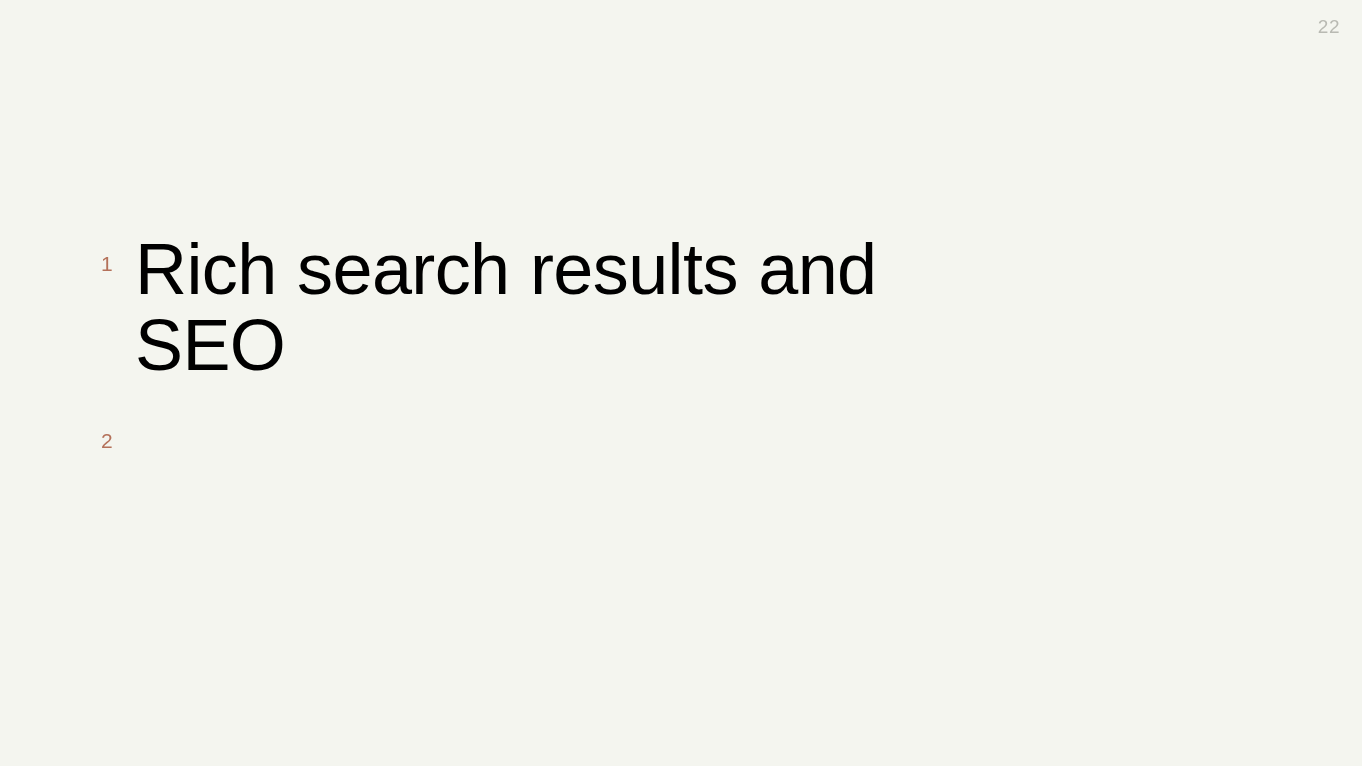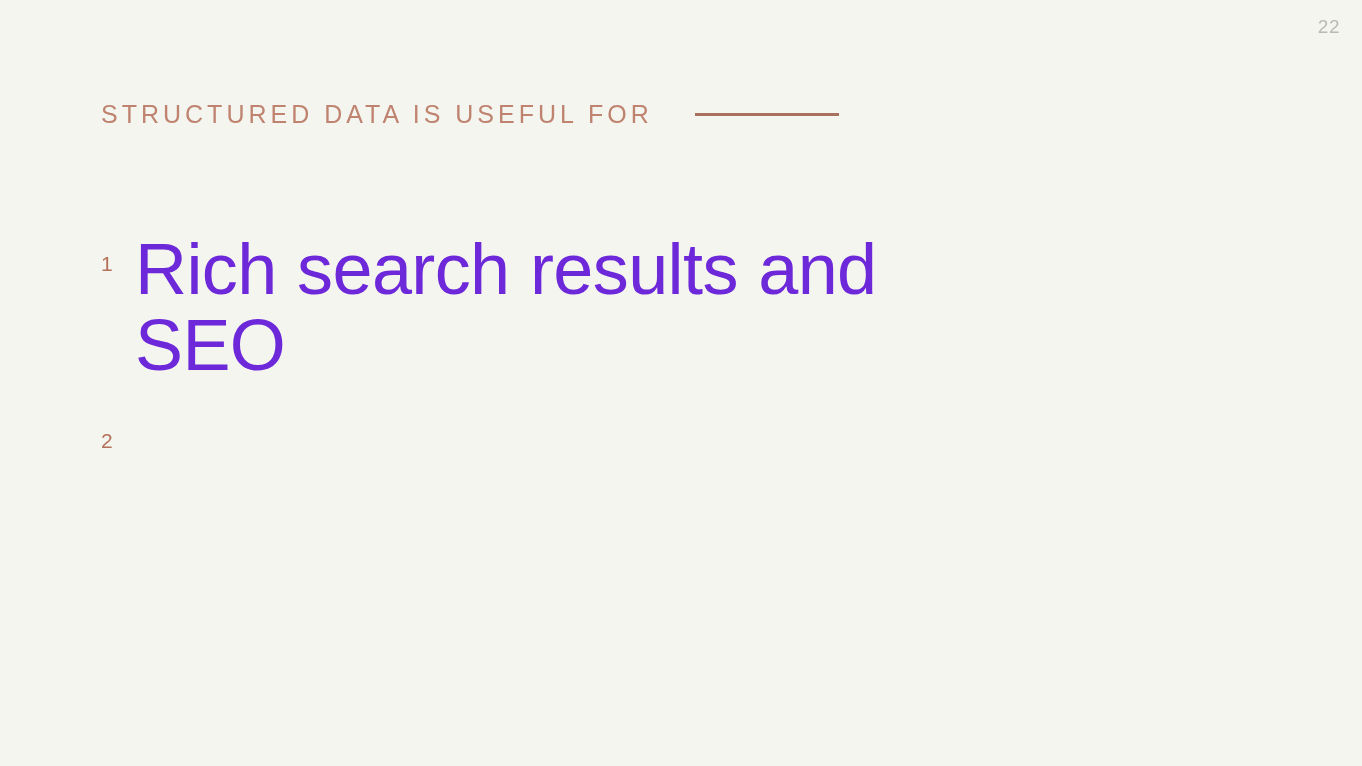--- a/index.html
+++ b/index.html
@@ -81,38 +81,34 @@
     font-weight: 400;
     color: #b4715a;
     line-height: 1;
     padding-top: 21px;
     text-align: left;
   }
   .item-text {
     flex: 1;
     font-size: 72px;
     font-weight: 400;
-    color: #6d28d9;
+    color: #000000;
     line-height: 1.05;
     letter-spacing: -0.6px;
     max-width: 860px;
     word-spacing: 1px;
   }
 </style>
 </head>
 <body>
 
 <div class="slide">
 
   <div class="page-number">22</div>
 
-  <div class="eyebrow-row">
-    <div class="eyebrow-title">STRUCTURED DATA IS USEFUL FOR</div>
-    <div class="eyebrow-rule"></div>
-  </div>
 
   <div class="list">
 
     <div class="list-item">
       <div class="item-number">1</div>
       <div class="item-text">Rich search results and SEO</div>
     </div>
 
     <div class="list-item">
       <div class="item-number">2</div>

